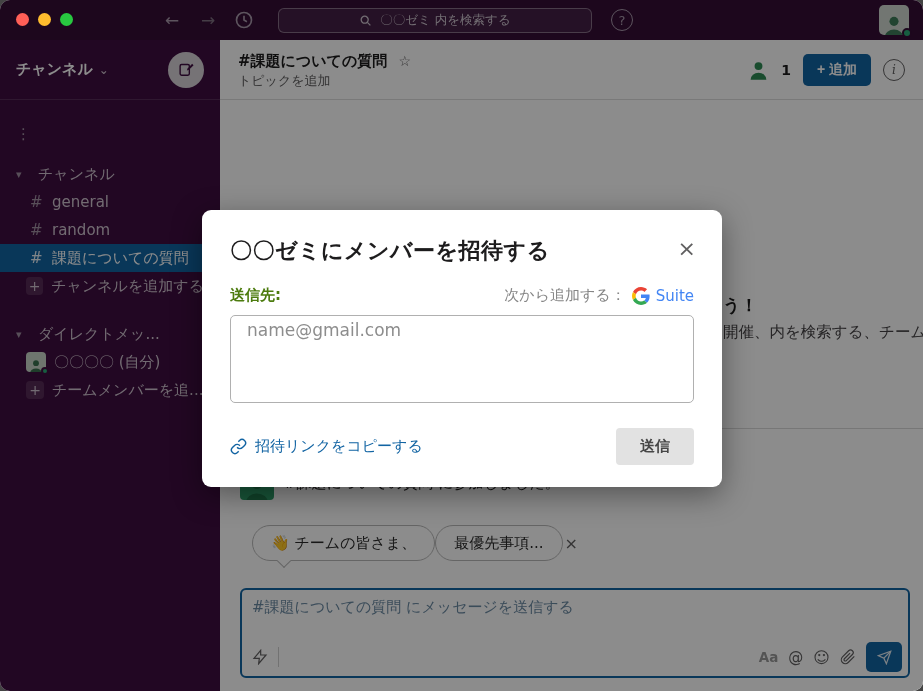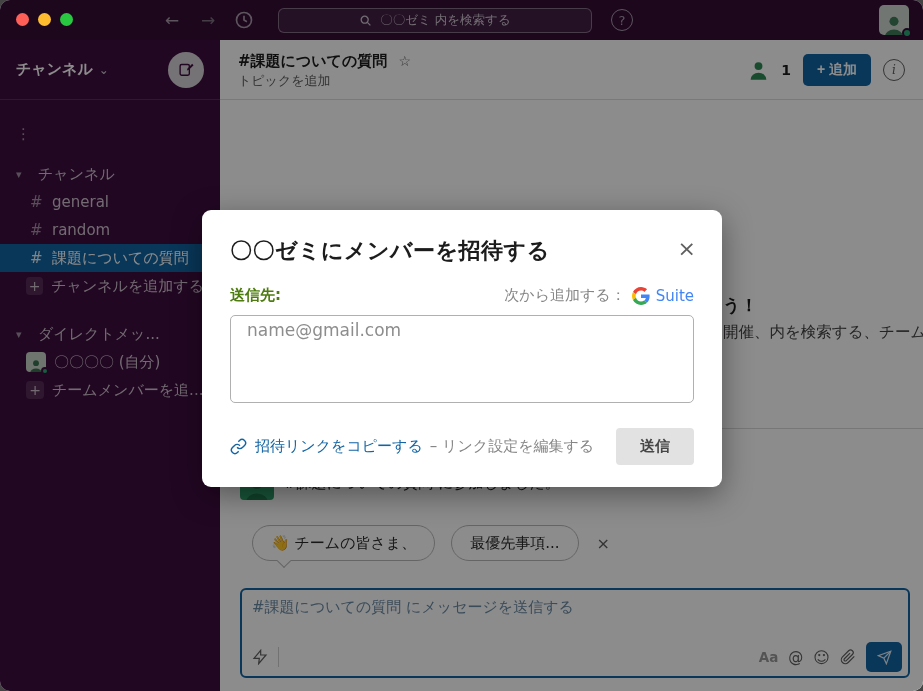--- a/index.html
+++ b/index.html
@@ -48,21 +48,21 @@
   .add-btn { background:#1264a3; color:#fff; font-size:14px; font-weight:bold; border:none; border-radius:5px; padding:7px 14px; cursor:pointer; }
   .info-circle { width:22px; height:22px; border:1.5px solid #616061; border-radius:50%; color:#616061; font-size:12px; font-style:italic; font-family:"DejaVu Serif","Liberation Serif",serif; display:flex; align-items:center; justify-content:center; cursor:pointer; }
 
   .messages { position:absolute; left:0; top:60px; right:0; bottom:0; }
   .welcome-bold { position:absolute; left:503px; top:194px; font-size:17px; font-weight:bold; color:#1d1c1d; white-space:nowrap; }
   .welcome-text { position:absolute; left:503px; top:222px; font-size:15.5px; color:#454245; white-space:nowrap; }
   .msg-divider { position:absolute; left:0; right:0; top:328px; height:1px; background:#d9d9d9; }
   .joined-row { position:absolute; left:20px; top:366px; display:flex; align-items:center; gap:10px; }
   .joined-avatar { width:34px; height:34px; border-radius:4px; background:#2f9e6b; display:flex; align-items:flex-end; justify-content:center; overflow:hidden; }
   .joined-text { font-size:15px; color:#1d1c1d; }
-  .pills-row { position:absolute; left:32px; top:425px; display:flex; align-items:center; gap:16px; }
+  .pills-row { position:absolute; left:32px; top:425px; display:flex; align-items:center; }
   .pill { position:relative; height:36px; border:1px solid #b9b9b9; border-radius:18px; display:flex; align-items:center; padding:0 18px; font-size:15px; color:#2a2a2a; background:#fff; cursor:pointer; white-space:nowrap; }
   .pill-tail { position:absolute; left:26px; bottom:-6px; width:10px; height:10px; background:#fff; border-right:1px solid #b9b9b9; border-bottom:1px solid #b9b9b9; transform:rotate(45deg); }
   .pills-close { font-size:16px; color:#616061; cursor:pointer; margin-left:2px; }
 
   .composer { position:absolute; left:20px; right:13px; bottom:13px; height:90px; border:2px solid #1264a3; border-radius:6px; background:#fff; }
   .composer-input { position:absolute; left:10px; top:8px; right:10px; border:none; outline:none; font-size:15px; color:#1d1c1d; background:transparent; font-family:inherit; width:95%; }
   .composer-input::placeholder { color:#6b8aa3; opacity:1; }
   .composer-bar { position:absolute; left:0; right:0; bottom:0; height:38px; display:flex; align-items:center; padding:0 6px 0 10px; gap:10px; }
   .cb-divider { width:1px; height:20px; background:#d0d0d0; }
   .cb-spacer { flex:1; }
@@ -292,18 +292,17 @@
     <div class="modal-footer">
       <span class="copylink">
         <span style="display:flex;">
           <svg width="17" height="17" viewBox="0 0 24 24" fill="none" stroke="#1264a3" stroke-width="2">
               <path d="M10 13a5 5 0 0 0 7.54.54l3-3a5 5 0 0 0-7.07-7.07l-1.72 1.71"></path>
               <path d="M14 11a5 5 0 0 0-7.54-.54l-3 3a5 5 0 0 0 7.07 7.07l1.71-1.71"></path>
             </svg>
         </span>
         <span>招待リンクをコピーする</span>
       </span>
-      <span class="editlink">– リンク設定を編集する</span>
       <button class="send-submit">送信</button>
     </div>
   </div>
 
 </div>
 
 </body></html>

